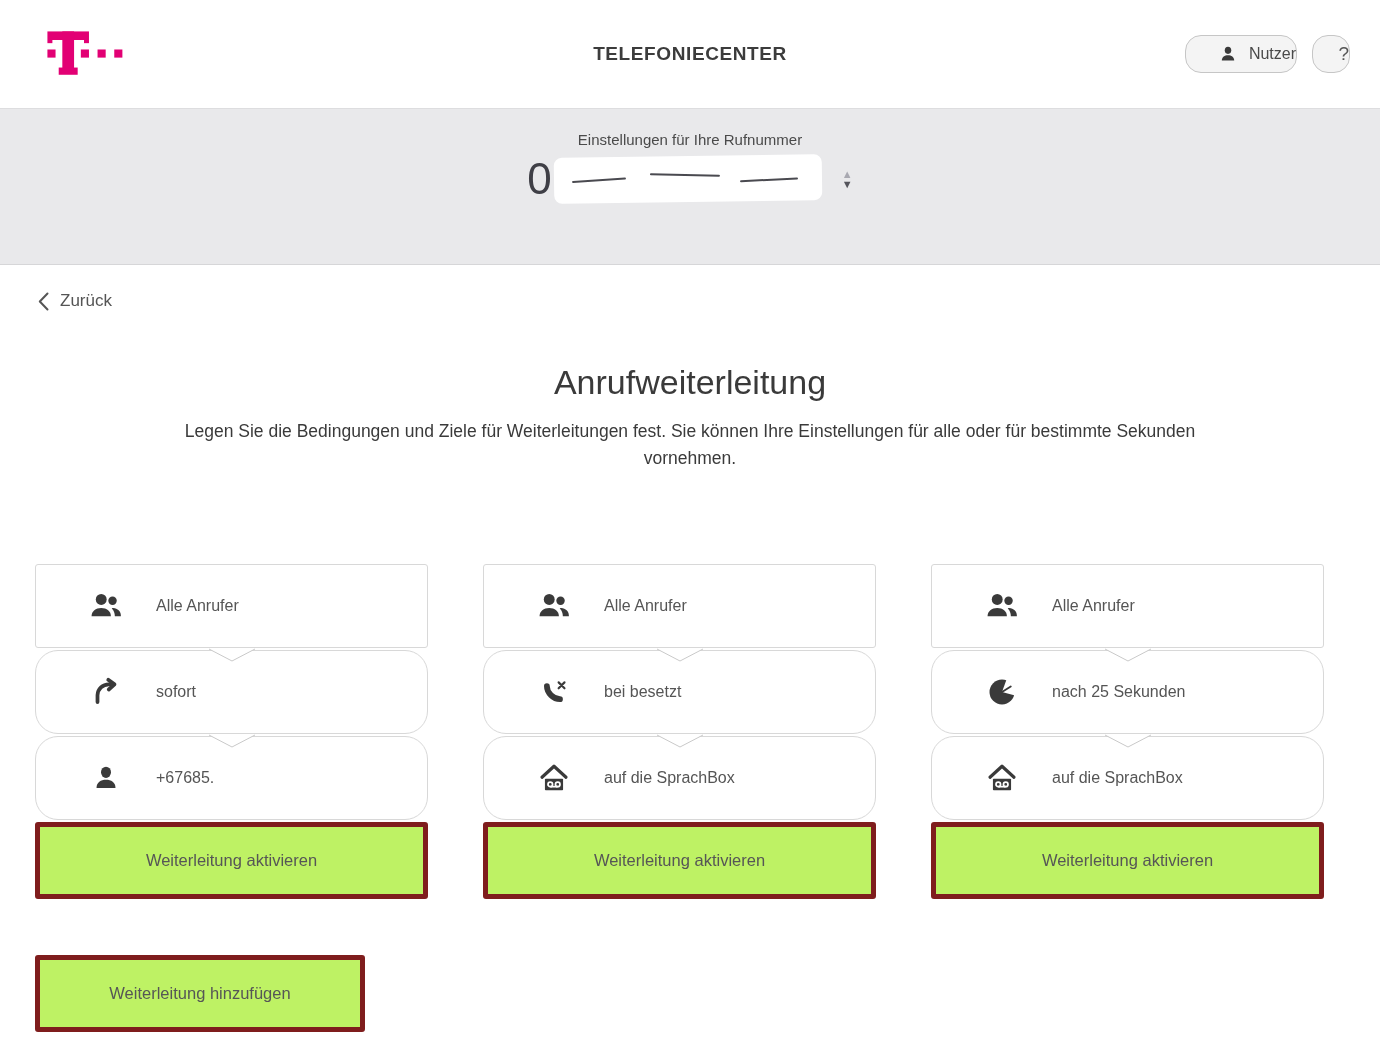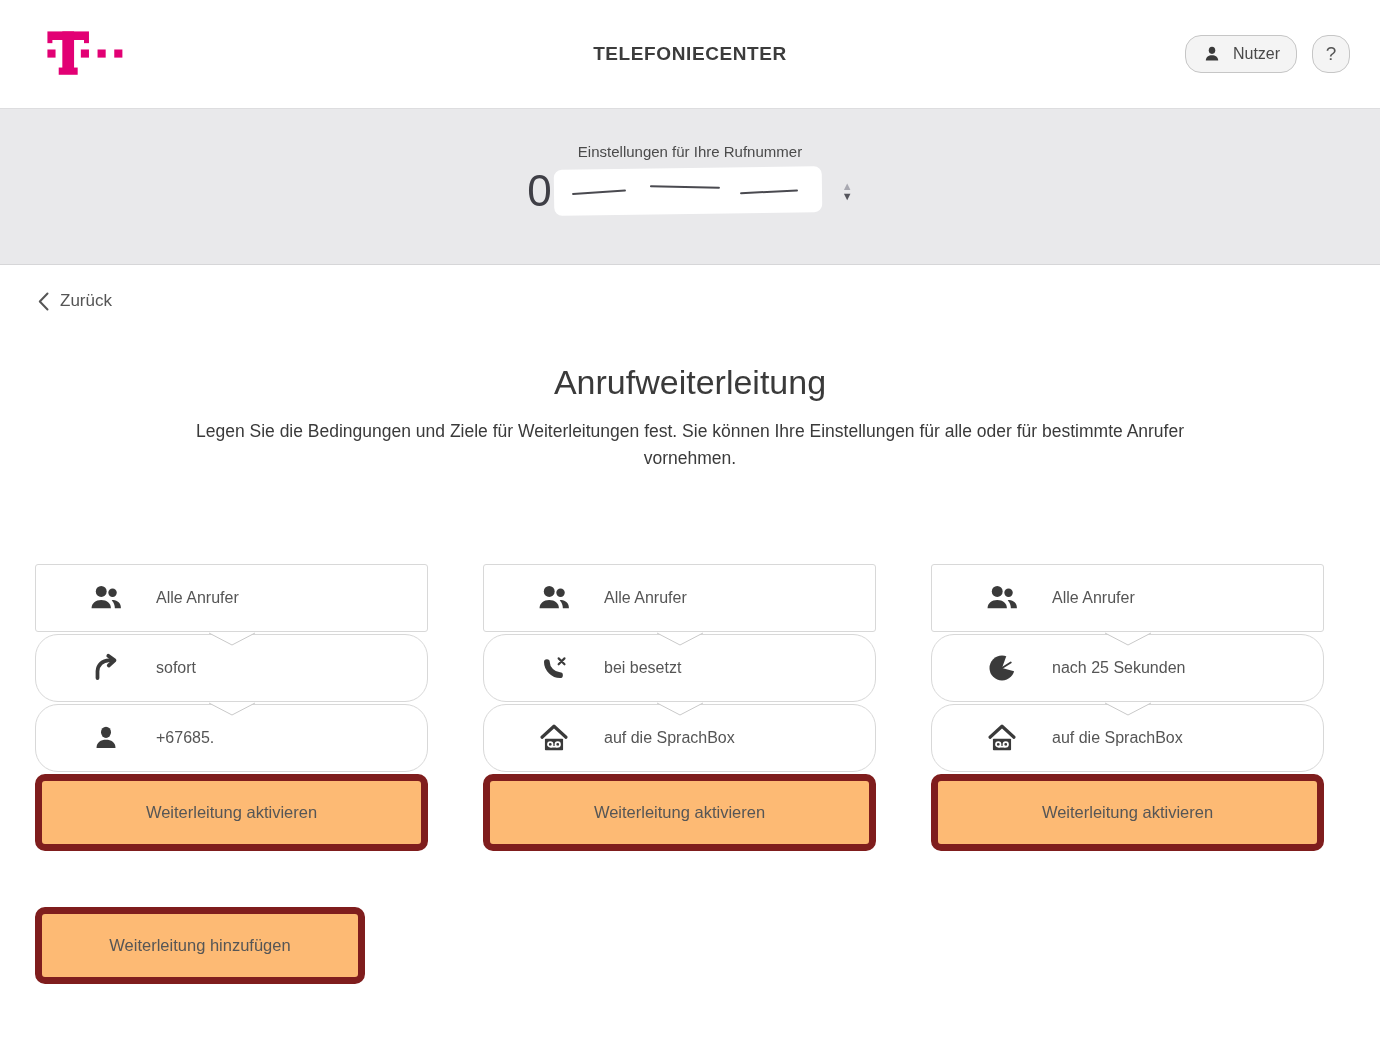--- a/index.html
+++ b/index.html
@@ -31,39 +31,39 @@
     color: #3c3c3c;
   }
   .header-buttons { margin-left: auto; display: flex; gap: 15px; align-items: center; }
   .chrome-btn {
     background: #f4f4f4;
     border: 1px solid #c6c6c6;
     border-radius: 16px;
     height: 38px;
     display: flex;
     align-items: center;
-    justify-content: center;
+    justify-content: flex-end;
     color: #4a4a4a;
     font-size: 16px;
     cursor: pointer;
   }
   .user-btn { width: 112px; gap: 11px; }
   .help-btn { width: 38px; font-size: 19px; color: #555; }
 
   
   .banner {
     height: 157px;
     background: #e9e9eb;
     border-top: 1px solid #dddddf;
     border-bottom: 1px solid #d6d6d8;
     display: flex;
     flex-direction: column;
     align-items: center;
   }
-  .banner-label { margin-top: 34px; font-size: 15px; color: #4a4a4a; }
+  .banner-label { margin-top: 22px; font-size: 15px; color: #4a4a4a; }
   .number-row { margin-top: 6px; display: flex; align-items: center; cursor: pointer; }
   .phone-number {
     font-size: 44px;
     font-weight: 300;
     color: #3f3f46;
     display: flex;
     align-items: center;
     position: relative;
   }
   .redaction {
@@ -129,21 +129,21 @@
   
   .cards {
     display: flex;
     gap: 55px;
     padding: 0 35px;
     margin-top: 92px;
   }
   .card { width: 393px; }
   .card-row {
     position: relative;
-    height: 68px;
+    height: 84px;
     background: #fff;
     border: 1px solid #d8d8d8;
     border-radius: 3px;
     display: flex;
     align-items: center;
     padding-left: 50px;
     cursor: pointer;
   }
   .card-row + .card-row { margin-top: 2px; border-radius: 23px; }
   .row-icon { width: 40px; display: flex; justify-content: center; align-items: center; }
@@ -152,23 +152,23 @@
     position: absolute;
     top: -3px;
     left: 50%;
     transform: translateX(-50%);
     pointer-events: none;
     line-height: 0;
   }
   .card-btn {
     margin-top: 2px;
     height: 77px;
-    background: #fdba74;
-    border: 7px solid #7f1d1d;
-    border-radius: 10px;
+    background: #bef264;
+    border: 5px solid #7f1d1d;
+    border-radius: 3px;
     display: flex;
     align-items: center;
     justify-content: center;
     font-size: 16.5px;
     color: #565656;
     cursor: pointer;
   }
   .add-btn { margin: 56px 0 0 35px; width: 330px; }
 
   svg { display: block; }
@@ -238,21 +238,21 @@
   <span>
     <svg width="11" height="19" viewBox="0 0 11 19" fill="none" stroke="#555" stroke-width="2" stroke-linecap="round" stroke-linejoin="round">
       <path d="M9.5 1.5 L1.8 9.5 L9.5 17.5"></path>
     </svg>
   </span>
   <span>Zurück</span>
 </div>
 
 
 <div class="page-title">Anrufweiterleitung</div>
-<div class="page-desc">Legen Sie die Bedingungen und Ziele für Weiterleitungen fest. Sie können Ihre Einstellungen für alle oder für bestimmte Anrufer vornehmen.</div>
+<div class="page-desc">Legen Sie die Bedingungen und Ziele für Weiterleitungen fest. Sie können Ihre Einstellungen für alle oder für bestimmte Sekunden vornehmen.</div>
 
 
 <div class="cards">
 
   <div class="card">
     <div class="card-row">
       <span class="row-icon">
         <svg width="36" height="30" viewBox="0 0 26 22" fill="#3a3a3a">
           <circle cx="9.5" cy="6.2" r="4"></circle>
           <path d="M2.4 18.6c0-4 3.1-6.2 7.1-6.2s7.1 2.2 7.1 6.2z"></path>

